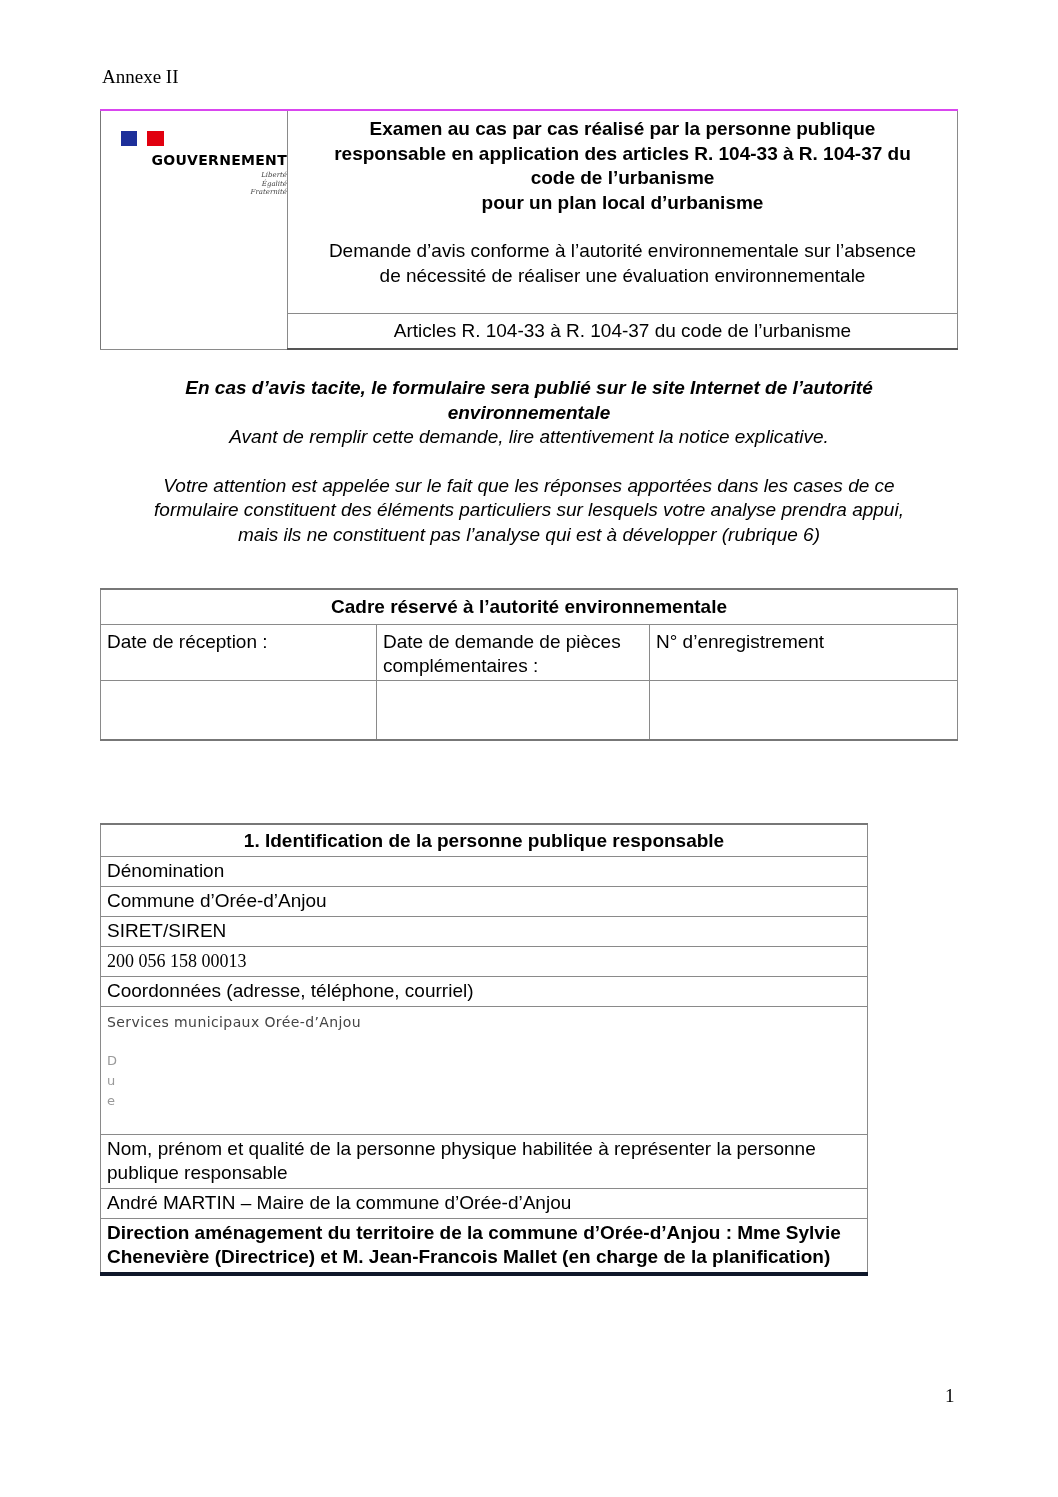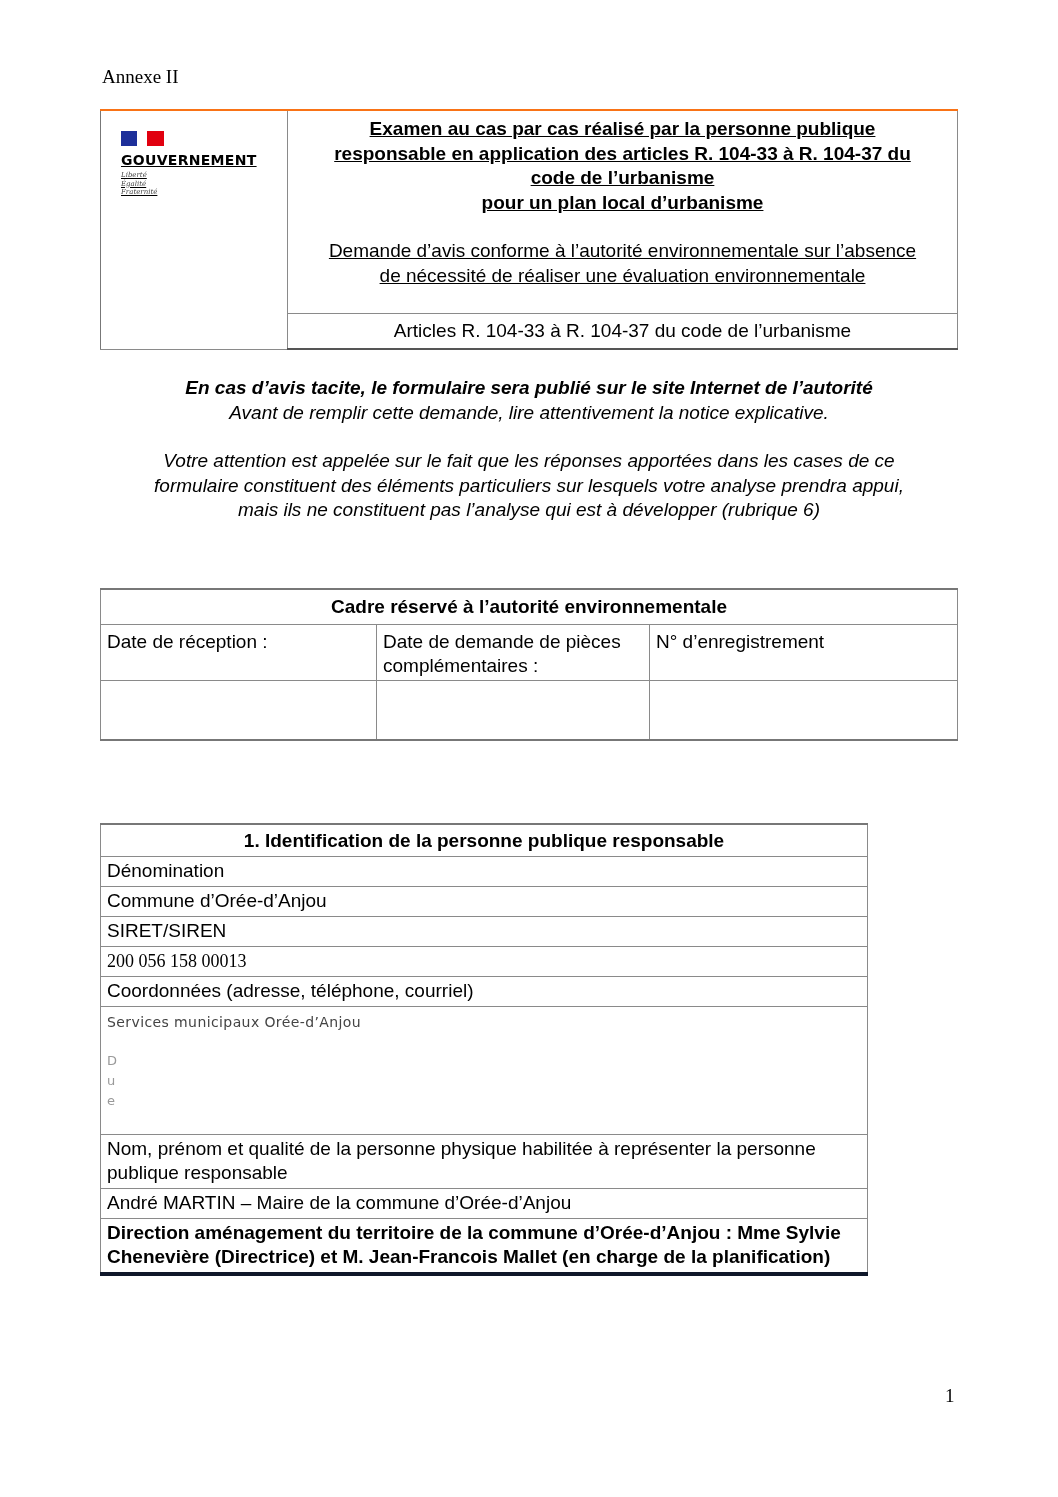--- a/index.html
+++ b/index.html
@@ -4,26 +4,26 @@
 <style>
   html, body { margin: 0; padding: 0; background: #ffffff; }
   body { width: 1058px; height: 1497px; position: relative; overflow: hidden; color: #000; }
   .serif { font-family: "Liberation Serif", "DejaVu Serif", serif; text-align: right; }
   .sans { font-family: "Liberation Sans", "DejaVu Sans", sans-serif; }
 
   #annex { position: absolute; left: 102px; top: 66px; font-size: 19px; }
 
   
   #header-table { position: absolute; left: 100px; top: 109px; width: 858px; height: 241px; border-collapse: collapse; }
-  #header-table td { border: 1px solid #8a8a8a; vertical-align: top; padding: 0; }
+  #header-table td { border: 1px solid #8a8a8a; vertical-align: top; padding: 0; text-align: right; }
   #header-table .logo-cell { width: 186px; border-left: 1.5px solid #777; }
   #header-table .title-cell { text-align: center; font-size: 19px; line-height: 24.5px; padding-top: 6px; height: 196px; }
   #header-table .articles-cell { text-align: center; font-size: 19px; height: 34px; vertical-align: middle; }
   #header-table tr:last-child td { border-bottom: 2px solid #555; }
-  #header-table tr:first-child td { border-top: 2px solid #f97316; text-decoration: underline; }
+  #header-table tr:first-child td { border-top: 2px solid #d946ef; }
   .title-bold { font-weight: bold; }
   .title-sub { margin-top: 24px; }
 
   .logo { position: relative; margin: 20px 0 0 20px; }
   .flag { display: flex; width: 43px; height: 15px; }
   .flag .blue { width: 16px; background: #1d2f9a; }
   .flag .white { width: 10px; background: #fff; }
   .flag .red { width: 17px; background: #e1000f; }
   .gov { font-family: "DejaVu Sans", sans-serif; font-weight: bold; font-size: 14px; letter-spacing: 0.3px; margin-top: 6px; }
   .motto { font-family: "DejaVu Serif", serif; font-style: italic; font-size: 7px; line-height: 8.5px; color: #444; margin-top: 3px; }
@@ -94,20 +94,21 @@
   </tr>
   <tr>
     <td class="articles-cell">Articles  R. 104-33 à R. 104-37 du code de l’urbanisme</td>
   </tr>
 </tbody>
   </table>
 
 <div id="notice" class="sans">
   <div class="bold">
     <div>En cas d’avis tacite, le formulaire sera publié sur le site Internet de l’autorité</div>
+    <div>environnementale</div>
   </div>
   <div>Avant de remplir cette demande, lire attentivement la notice explicative.</div>
   <div class="spacer"></div>
   <div>
     <div>Votre attention est appelée sur le fait que les réponses apportées dans les cases de ce</div>
     <div>formulaire constituent des éléments particuliers sur lesquels votre analyse prendra appui,</div>
     <div>mais ils ne constituent pas l’analyse qui est à développer (rubrique 6)</div>
   </div>
 </div>
 

